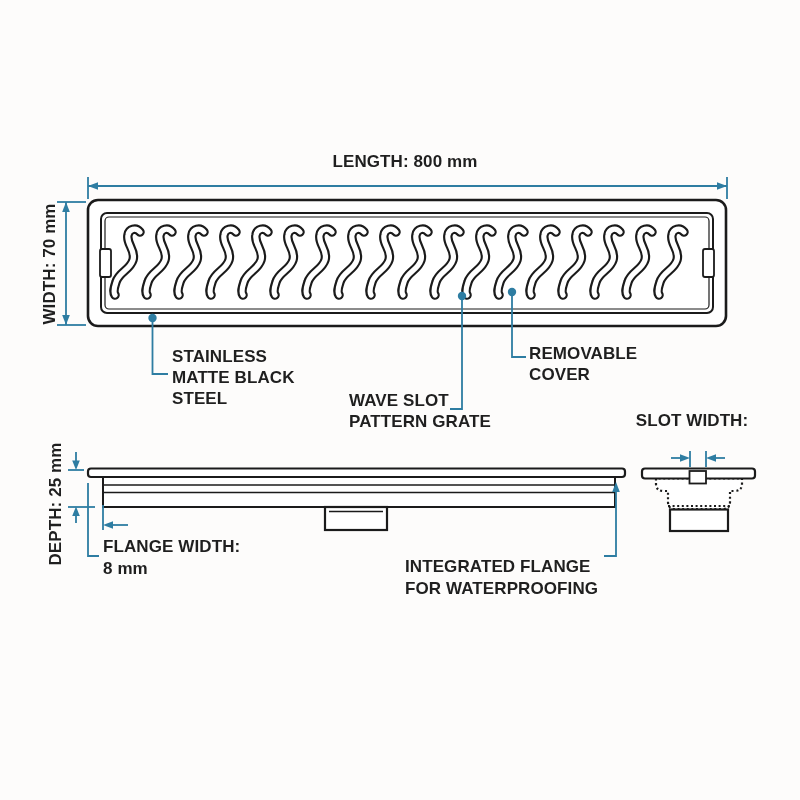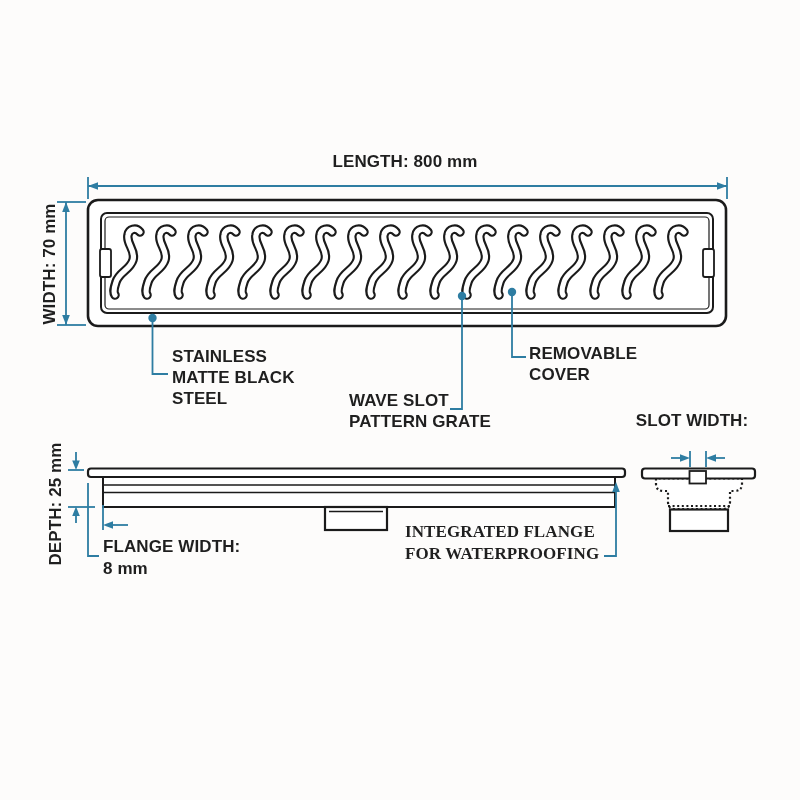--- a/index.html
+++ b/index.html
@@ -196,21 +196,21 @@
     <div>COVER</div>
   </div>
 
   <div class="vlabel" style="left:-13px;top:493px;">DEPTH: 25 mm</div>
 
   <div class="lbl" style="left:103px;top:536px;line-height:22px;">
     <div>FLANGE WIDTH:</div>
     <div>8 mm</div>
   </div>
 
-  <div class="lbl" style="left:405px;top:521px;line-height:22px;font-family:Liberation Serif, serif;">
+  <div class="lbl" style="left:405px;top:556px;line-height:22px;">
     <div>INTEGRATED FLANGE</div>
     <div>FOR WATERPROOFING</div>
   </div>
 
   <div class="lbl center" style="left:612px;top:410px;width:160px;">
     <div>SLOT WIDTH:</div>
   </div>
 
 </div>
 

